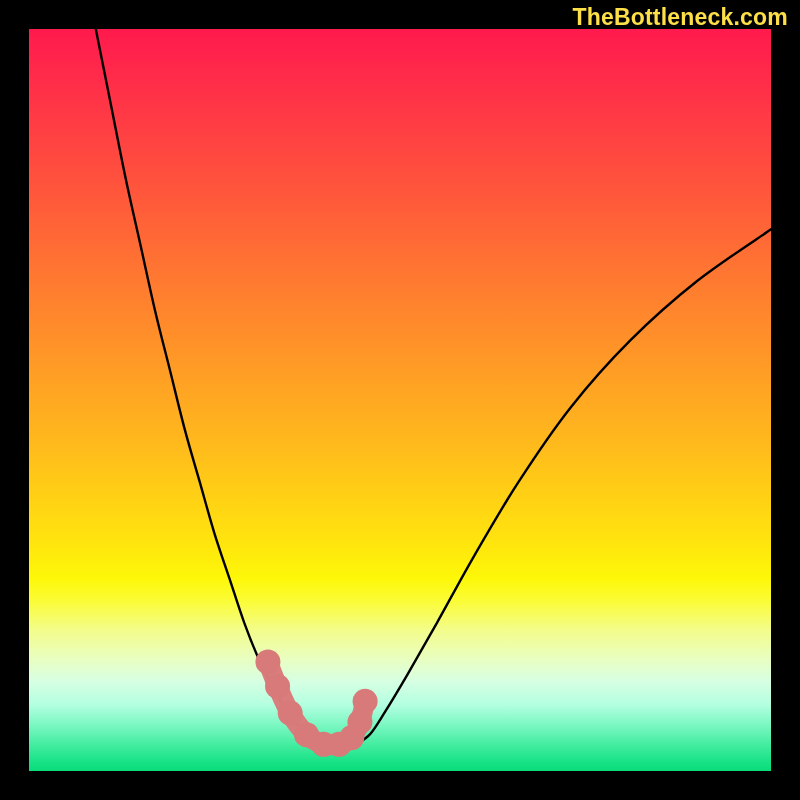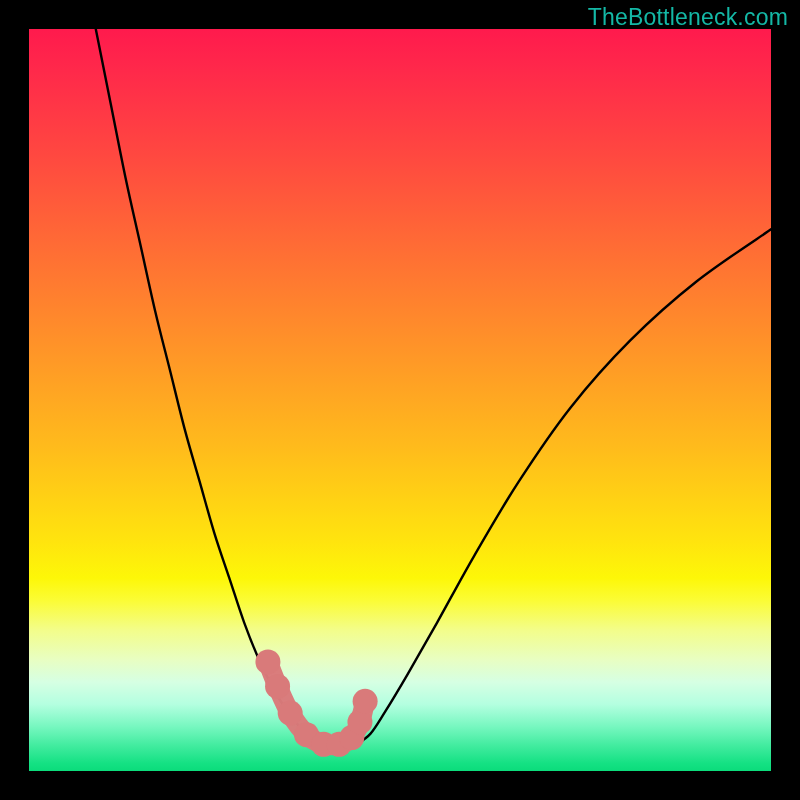--- a/index.html
+++ b/index.html
@@ -40,23 +40,23 @@
       #77f7c0 94%,
       #43eca0 96.5%,
       #14e183 99%,
       #0bdc7b 100%
     );
   }
   .watermark {
     position: absolute;
     top: 4px;
     right: 12px;
-    color: #14b8a6;
+    color: #fde047;
     font-size: 23px;
-    font-weight: 400;
+    font-weight: 700;
     letter-spacing: 0.2px;
     user-select: none;
   }
   svg.curves {
     position: absolute;
     left: 0; top: 0;
     width: 742px; height: 742px;
   }
 </style>
 </head>

